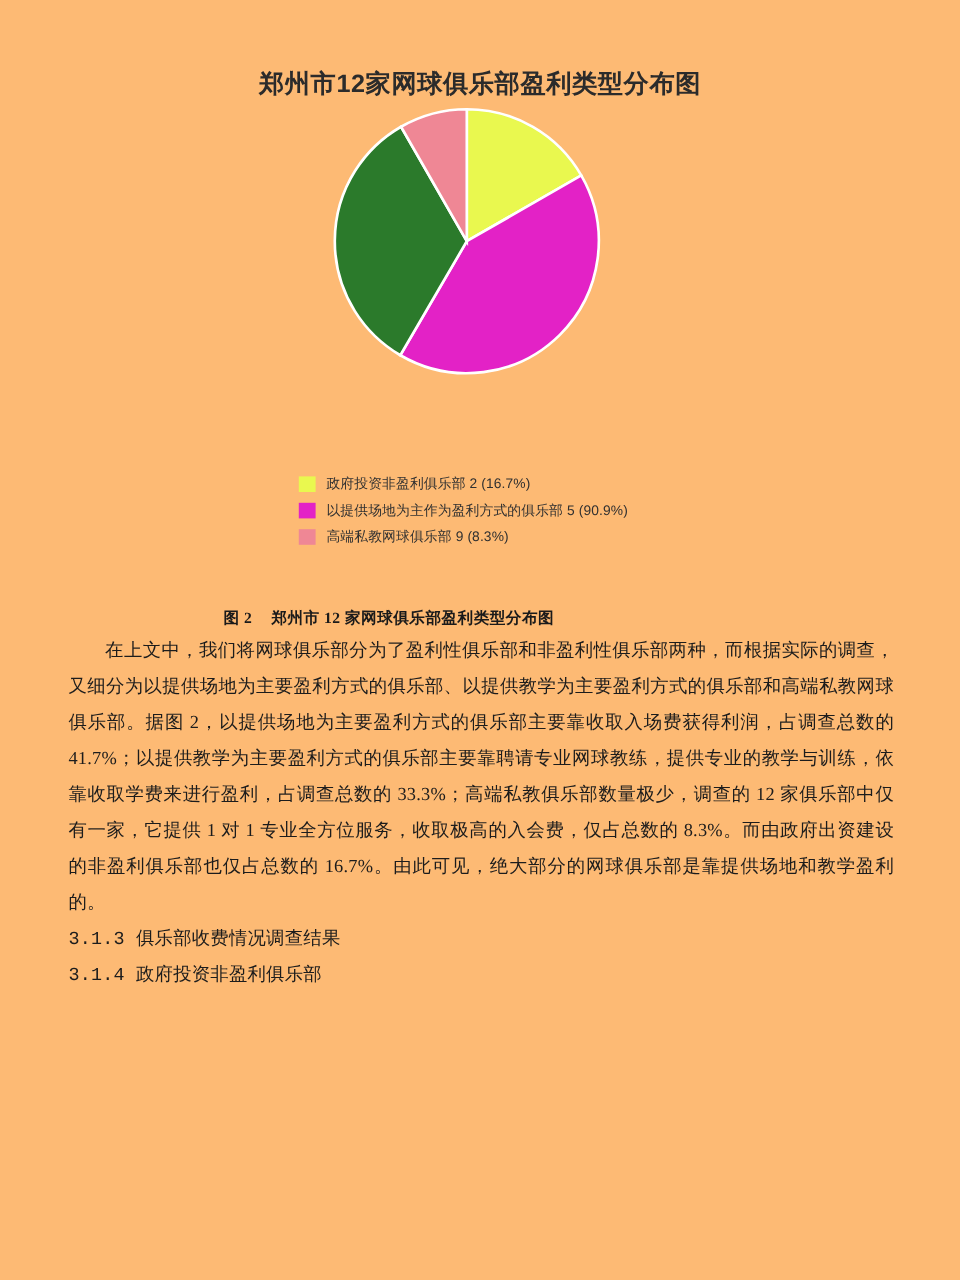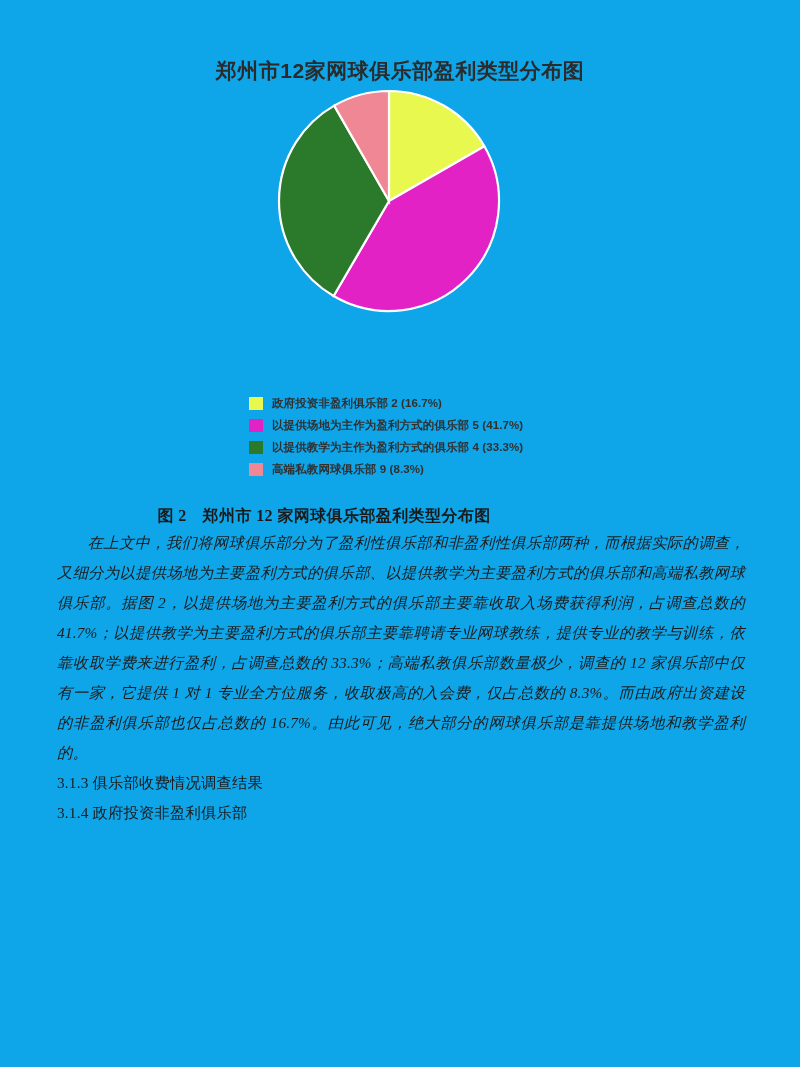--- a/index.html
+++ b/index.html
@@ -12,21 +12,21 @@
     height: 1067px;
     font-family: "Liberation Serif", "DejaVu Serif", serif;
     color: #1a1a1a;
     position: relative;
     overflow: hidden;
   }
 
   .page {
     position: absolute;
     inset: 0;
-    background: #0ea5e9;
+    background: #fdba74;
   }
 
   
   .figure-block {
     position: absolute;
     left: 0;
     top: 0;
     width: 800px;
   }
 
@@ -53,21 +53,20 @@
     left: 249px;
     top: 0px;
   }
 
   
   .legend {
     position: absolute;
     left: 249px;
     top: 392px;
     width: 420px;
-    font-weight: bold;
   }
   .legend-row {
     display: flex;
     align-items: center;
     height: 22px;
     margin-bottom: 0px;
   }
   .legend-swatch {
     width: 14px;
     height: 13px;
@@ -82,21 +81,21 @@
     letter-spacing: 0.1px;
   }
 
   
   .caption {
     position: absolute;
     left: 0;
     top: 506px;
     width: 648px;
     text-align: center;
-    font-size: 16px;
+    font-size: 13px;
     font-weight: bold;
     color: #1a1a1a;
     letter-spacing: 0.4px;
   }
   .caption .cap-gap { display: inline-block; width: 16px; }
 
   
   .body-text {
     position: absolute;
     left: 57px;
@@ -105,27 +104,28 @@
   }
   p.para {
     margin: 0;
     font-size: 15.3px;
     line-height: 30px;
     text-align: justify;
     text-justify: inter-ideograph;
     letter-spacing: 0.2px;
     color: #1c1c1c;
   }
-  p.para.indent { text-indent: 2em; font-style: italic; }
+  p.para.indent { text-indent: 2em; }
   p.heading {
     margin: 0;
     font-size: 15.3px;
     line-height: 30px;
     letter-spacing: 0.2px;
     color: #1c1c1c;
+    font-family: Liberation Mono, monospace;
   }
 </style>
 </head>
 <body>
 
 <div class="page">
 
   <div class="figure-block">
 
     <div class="chart-title">郑州市12家网球俱乐部盈利类型分布图</div>
@@ -141,25 +141,21 @@
       </svg>
     </div>
 
     <div class="legend">
       <div class="legend-row">
         <span class="legend-swatch" style="background:#e9f84f"></span>
         <span class="legend-label">政府投资非盈利俱乐部 2 (16.7%)</span>
       </div>
       <div class="legend-row">
         <span class="legend-swatch" style="background:#e322c6"></span>
-        <span class="legend-label">以提供场地为主作为盈利方式的俱乐部 5 (41.7%)</span>
-      </div>
-      <div class="legend-row">
-        <span class="legend-swatch" style="background:#2b7a2b"></span>
-        <span class="legend-label">以提供教学为主作为盈利方式的俱乐部 4 (33.3%)</span>
+        <span class="legend-label">以提供场地为主作为盈利方式的俱乐部 5 (90.9%)</span>
       </div>
       <div class="legend-row">
         <span class="legend-swatch" style="background:#ef8795"></span>
         <span class="legend-label">高端私教网球俱乐部 9 (8.3%)</span>
       </div>
     </div>
 
     <div class="caption">
       <span>图 2</span><span class="cap-gap"></span><span>郑州市 12 家网球俱乐部盈利类型分布图</span>
     </div>

